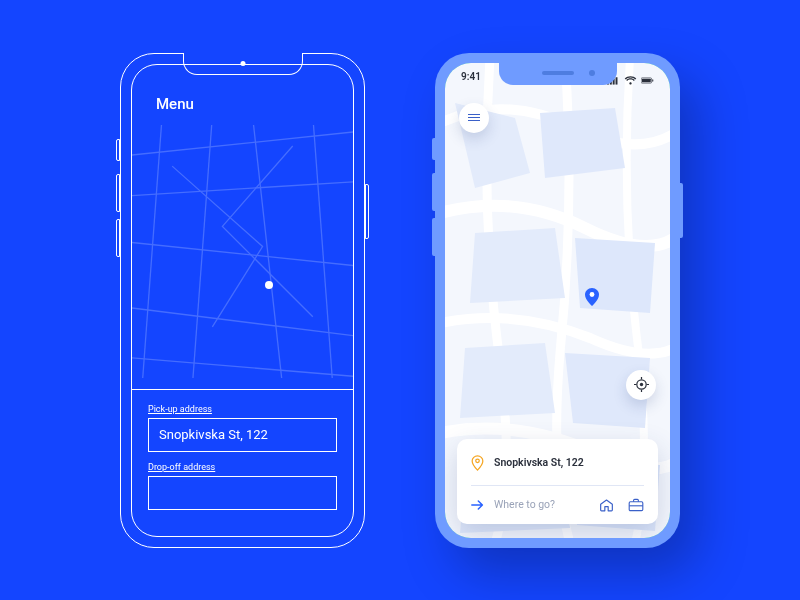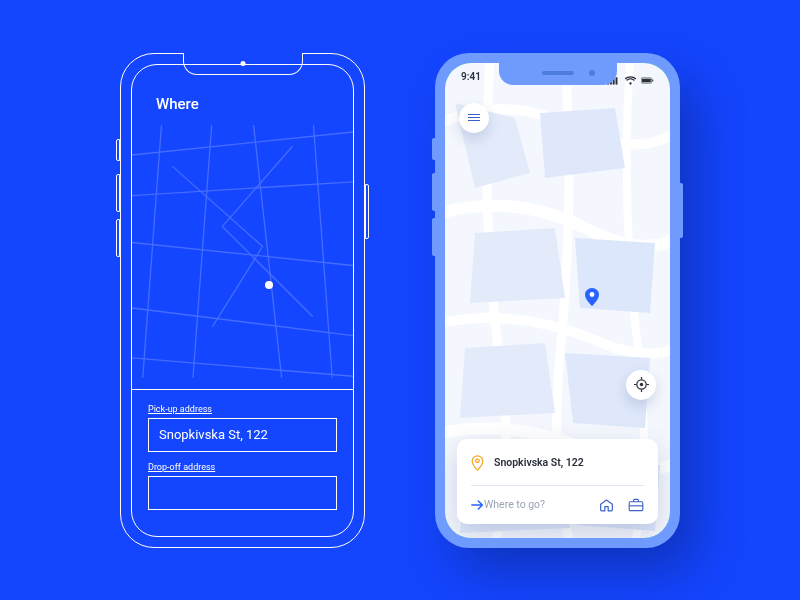--- a/index.html
+++ b/index.html
@@ -150,37 +150,37 @@
       position: absolute; bottom: 14px; left: 12px; right: 12px;
       background: #fff; border-radius: 10px;
       box-shadow: 0 10px 28px rgba(40,60,120,.2);
       padding: 16px 14px 12px; z-index: 30;
     }
     .addr-row { display: flex; align-items: center; gap: 10px; font-size: 10.5px; }
     .addr-row.pickup { color: #2a2f3b; font-weight: 600; }
     .addr-row.pickup .ico { flex-shrink: 0; }
     .divider { height: 1px; background: linear-gradient(to right,#e0e6f5,#e0e6f5); margin: 14px 0 12px; }
     .addr-row.dest { justify-content: space-between; }
-    .addr-row.dest .left { display: flex; align-items: center; color: #9aa3b8; }
+    .addr-row.dest .left { display: flex; align-items: center; gap: 10px; color: #9aa3b8; }
     .addr-row.dest .right { display: flex; align-items: center; gap: 14px; }
     .svg-ico { display: block; }
   </style>
 </head>
 <body>
 
 <div class="wire-phone">
   <span class="wire-btn l1"></span>
   <span class="wire-btn l2"></span>
   <span class="wire-btn l3"></span>
   <span class="wire-btn r1"></span>
   <div class="wire-notch">
     <span class="dot"></span>
   </div>
   <div class="wire-screen">
-    <div class="wire-menu">Where</div>
+    <div class="wire-menu">Menu</div>
     <div class="wire-map">
       <svg viewBox="0 0 220 250">
         <g stroke="#456dff" stroke-width="1.3" fill="none">
           <path d="M-10 30 L230 5"></path>
             <path d="M-10 70 L230 55"></path>
           <path d="M-10 115 L230 140"></path>
             <path d="M-10 180 L230 210"></path>
           <path d="M-10 230 L230 250"></path>
           <path d="M30 -10 L10 260"></path>
             <path d="M80 -10 L60 260"></path>

